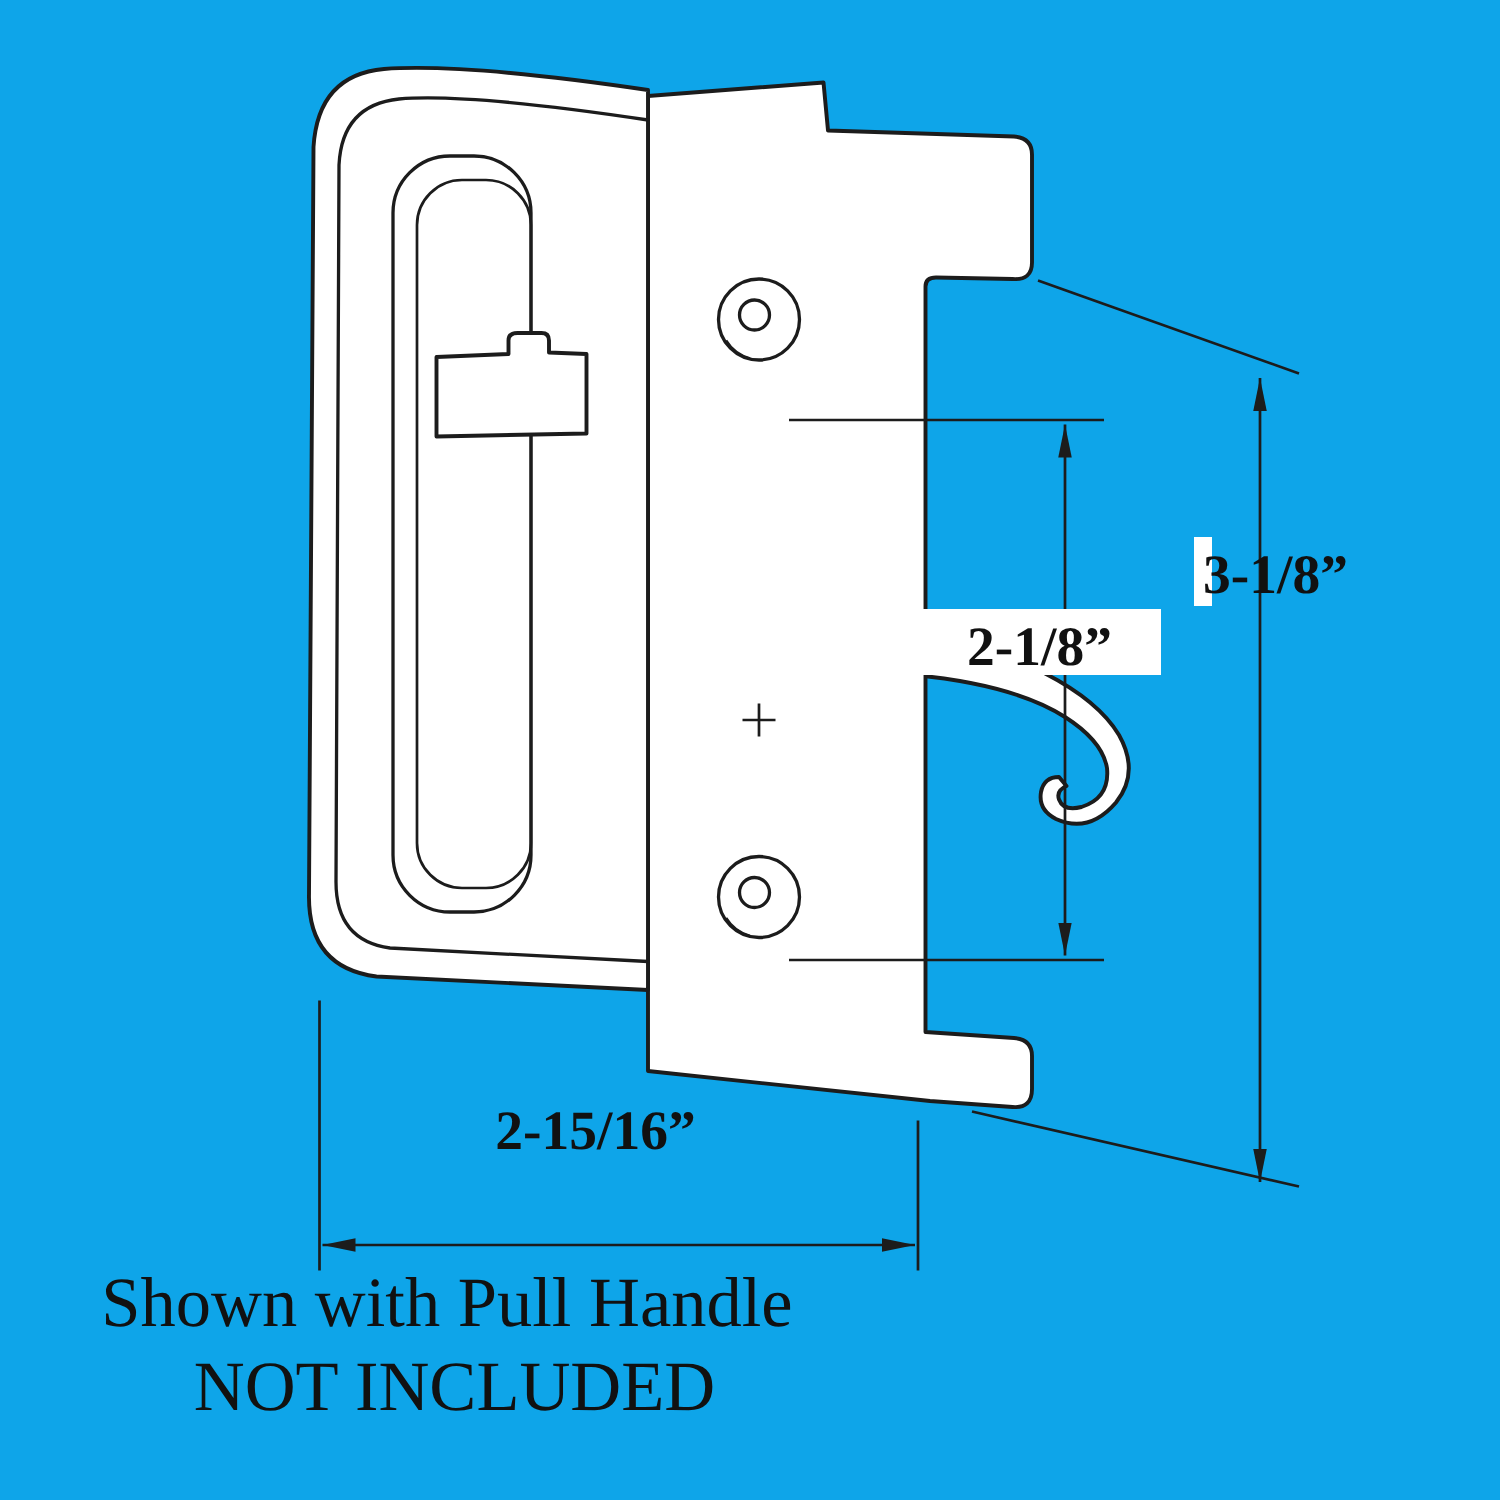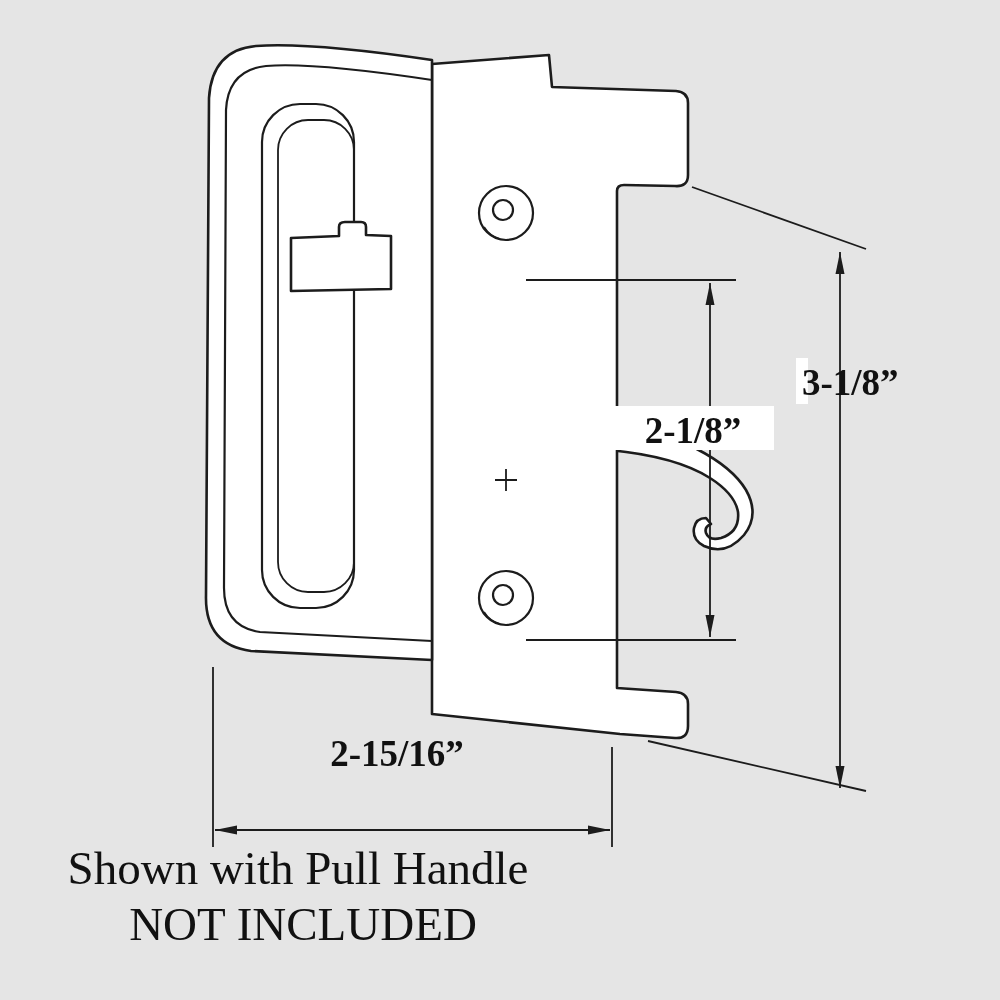--- a/index.html
+++ b/index.html
@@ -5,21 +5,21 @@
   html, body {
     margin: 0;
     padding: 0;
     background: #ffffff;
     font-family: "Liberation Serif", serif;
   }
   .canvas {
     position: relative;
     width: 1000px;
     height: 1000px;
-    background: #e5e5e5;
+    background: #0ea5e9;
     overflow: hidden;
   }
   svg { display: block; }
   .outline   { fill: #ffffff; stroke: #1c1c1c; stroke-width: 2.6; stroke-linejoin: round; }
   .detail    { fill: none;    stroke: #1c1c1c; stroke-width: 2.2; stroke-linejoin: round; }
   .thin      { fill: none;    stroke: #1c1c1c; stroke-width: 1.8; }
   .dimline   { fill: none;    stroke: #1c1c1c; stroke-width: 1.8; }
   .dimtext   { fill: #111111; font-family: "Liberation Serif", serif; font-size: 37px; font-weight: 700; }
   .captiontext { fill: #111111; font-family: "Liberation Serif", serif; font-size: 47px; font-weight: 400; }
   .mask      { fill: #ffffff; stroke: none; }

